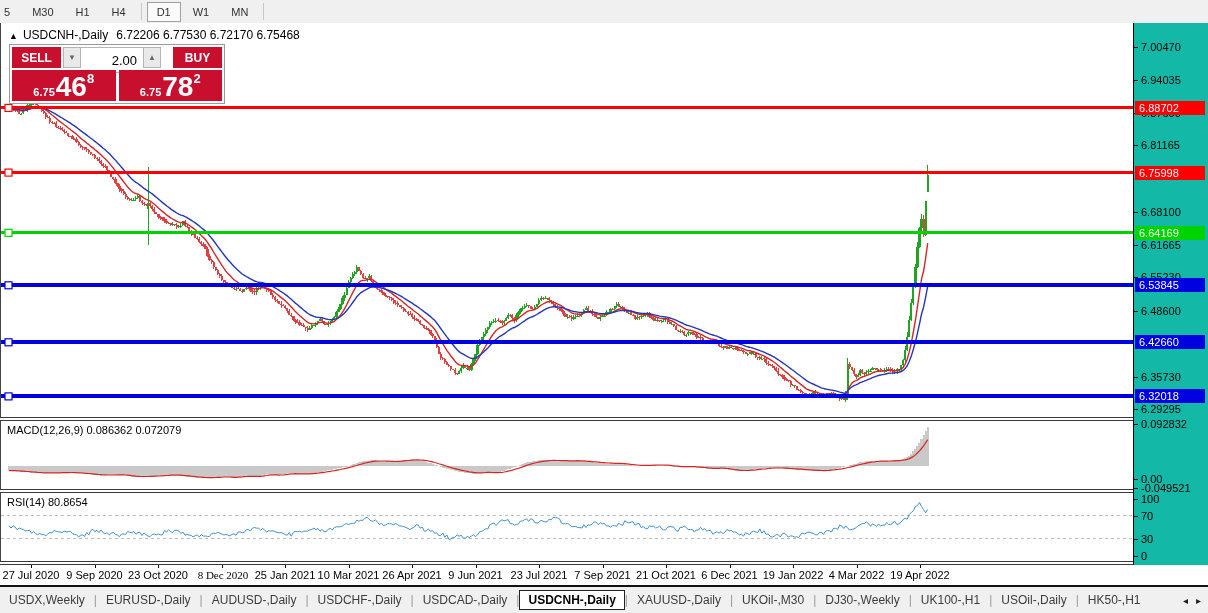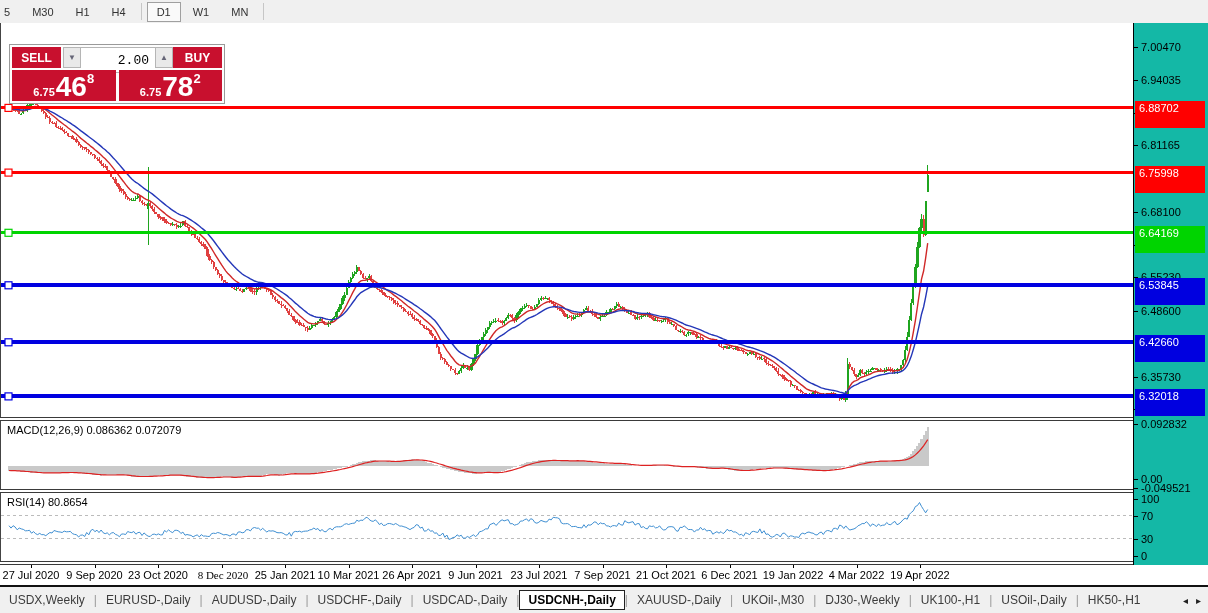--- a/index.html
+++ b/index.html
@@ -25,38 +25,38 @@
   #quote-header .collapse{font-size:9px;margin-right:5px;}
   #quote-header .sym{margin-right:8px;}
   
   #trade-widget{position:absolute;left:8px;top:21px;width:216px;height:60px;background:#fdfdfd;
       border:1px solid #9a9a9a;box-sizing:border-box;padding:2px;}
   #tw-row1{display:flex;height:21px;align-items:stretch;}
   .tw-btn{width:49px;background:#c8102e;color:#fff;font-size:12px;font-weight:bold;
       display:flex;align-items:center;justify-content:center;cursor:pointer;}
   .spin-btn{width:18px;background:#e9e9e9;border:1px solid #b5b5b5;color:#667;font-size:8px;
       display:flex;align-items:center;justify-content:center;box-sizing:border-box;cursor:pointer;}
-  #tw-volume{width:74px;border:1px solid #b5b5b5;border-left:none;border-right:none;font-size:13px;
-      text-align:right;padding:12px 6px;font-family:Liberation Mono, monospace;box-sizing:border-box;}
+  #tw-volume{width:62px;border:1px solid #b5b5b5;border-left:none;border-right:none;font-size:13px;
+      text-align:right;padding:12px 6px;font-family:Liberation Sans, sans-serif;box-sizing:border-box;}
   #tw-row1 .gapL{flex:0 0 2px;} #tw-row1 .gapR{flex:1 1 auto;}
   #tw-row2{display:flex;margin-top:2px;height:31px;}
   .px-box{flex:1 1 50%;background:#c8102e;color:#fff;display:flex;align-items:flex-end;
       justify-content:center;padding-bottom:1px;cursor:pointer;}
   .px-box + .px-box{margin-left:3px;}
   .px-small{font-size:11px;font-weight:bold;margin:0 1px 2px 0;}
   .px-big{font-size:28px;font-weight:bold;line-height:26px;}
   .px-sup{font-size:13px;font-weight:bold;align-self:flex-start;margin-top:1px;}
   
   .ind-label{position:absolute;left:6px;top:3px;font-size:11px;color:#000;white-space:nowrap;}
   
   #price-axis{position:absolute;left:1133px;top:23px;width:75px;height:542px;background:#14b8a6;
       border-left:1px solid #000;box-sizing:border-box;}
   .axis-tick{position:absolute;left:7px;font-size:11px;color:#000;white-space:nowrap;}
   .axis-tick:before{content:"";position:absolute;left:-7px;top:6px;width:4px;height:1px;background:#000;}
-  .level-tag{position:absolute;left:1px;width:70px;font-size:11px;color:#fff;height:27px;
+  .level-tag{position:absolute;left:1px;width:70px;font-size:11px;color:#fff;height:14px;
       line-height:14px;padding-left:4px;box-sizing:border-box;}
   
   #date-axis{position:absolute;left:0;top:565px;width:1208px;height:20px;background:#fff;}
   .date-label{position:absolute;top:4px;font-size:11px;color:#000;transform:translateX(-50%);white-space:nowrap;}
   .date-tick{position:absolute;top:0;width:1px;height:3px;background:#000;}
   
   #tab-bar{position:absolute;left:0;top:585px;width:1208px;height:28px;background:#f0f0f0;
       border-top:2px solid #111;box-sizing:border-box;display:flex;align-items:center;overflow:hidden;}
   .tab{font-size:12px;color:#3c3c3c;padding:3px 9px;white-space:nowrap;cursor:pointer;}
   .tab.active{background:#fff;border:1px solid #222;color:#000;font-weight:bold;padding:2px 8px;}
@@ -96,20 +96,23 @@
         <rect x="4" y="146.1" width="7" height="7" fill="#fff" stroke="#ff0000" stroke-width="1.2"></rect>
         <line x1="0" y1="209.8" x2="1133" y2="209.8" stroke="#00d400" stroke-width="3" shape-rendering="crispEdges"></line>
         <rect x="4" y="206.3" width="7" height="7" fill="#fff" stroke="#00d400" stroke-width="1.2"></rect>
         <line x1="0" y1="262.3" x2="1133" y2="262.3" stroke="#0000e0" stroke-width="4" shape-rendering="crispEdges"></line>
         <rect x="4" y="258.8" width="7" height="7" fill="#fff" stroke="#0000e0" stroke-width="1.2"></rect>
         <line x1="0" y1="319.3" x2="1133" y2="319.3" stroke="#0000e0" stroke-width="4" shape-rendering="crispEdges"></line>
         <rect x="4" y="315.8" width="7" height="7" fill="#fff" stroke="#0000e0" stroke-width="1.2"></rect>
         <line x1="0" y1="373.4" x2="1133" y2="373.4" stroke="#0000e0" stroke-width="4" shape-rendering="crispEdges"></line>
         <rect x="4" y="369.9" width="7" height="7" fill="#fff" stroke="#0000e0" stroke-width="1.2"></rect>
       </svg>
+    <div id="quote-header">
+      <span class="collapse">▲</span><span class="sym">USDCNH-,Daily</span><span>6.72206 6.77530 6.72170 6.75468</span>
+    </div>
     <div id="trade-widget">
       <div id="tw-row1">
         <div class="tw-btn">SELL</div>
         <div class="gapL"></div>
         <div class="spin-btn">▼</div>
         <input id="tw-volume" value="2.00" style="">
         <div class="spin-btn">▲</div>
         <div class="gapR"></div>
         <div class="tw-btn">BUY</div>
       </div>

